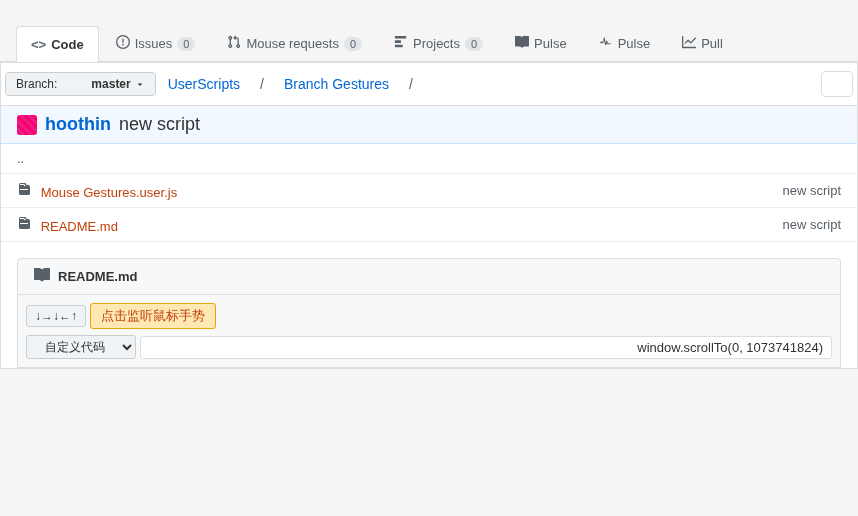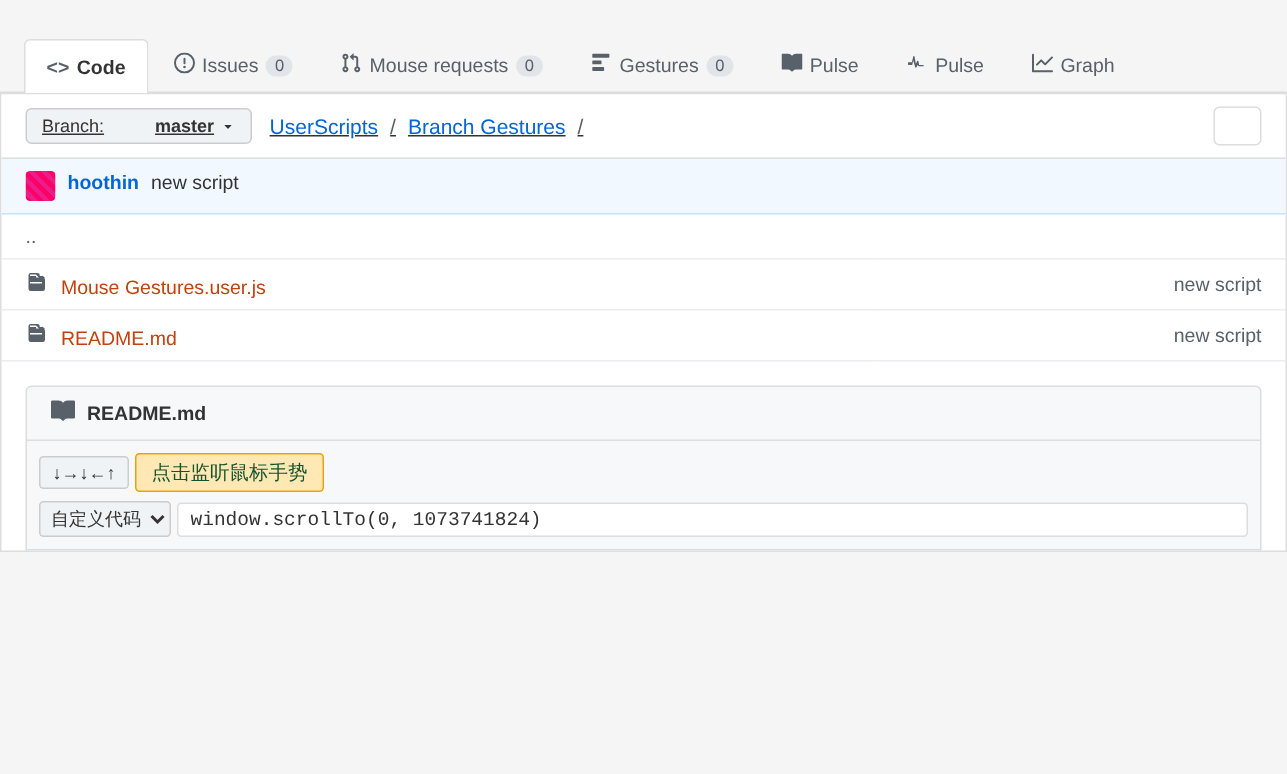--- a/index.html
+++ b/index.html
@@ -61,25 +61,24 @@
     .content-area {
       background: #fff;
       border: 1px solid #ddd;
       margin: 0;
     }
 
     
     .breadcrumb-bar {
       display: flex;
       align-items: center;
-      padding: 8px 16px;
+      padding: 8px 4px;
       background: #fff;
       border-bottom: 1px solid #ddd;
       gap: 4px;
-      text-decoration: underline;
     }
     .branch-btn {
       display: flex;
       align-items: center;
       gap: 4px;
       background: #eff3f6;
       border: 1px solid #ccc;
       border-radius: 4px;
       padding: 4px 10px;
       font-size: 12px;
@@ -89,38 +88,39 @@
     .branch-btn .branch-label {
       font-weight: 600;
       margin-left: 30px;
     }
     .breadcrumb-path {
       font-size: 14px;
       color: #0366d6;
       margin-left: 8px;
       display: flex;
       align-items: flex-start;
-      gap: 8px;
+      gap: 20px;
     }
     .breadcrumb-path a {
       color: #0366d6;
       text-decoration: none;
     }
     .breadcrumb-sep {
       color: #586069;
     }
 
     
     .commit-bar {
       background: #f1f8ff;
       border-bottom: 1px solid #c8e1ff;
       padding: 8px 16px;
       display: flex;
+      align-items: center;
       gap: 8px;
-      font-size: 13px;
+      font-size: 18px;
     }
     .commit-avatar {
       width: 20px;
       height: 20px;
       border-radius: 3px;
       background: linear-gradient(135deg, #f06 30%, #e91e8c 70%);
       display: flex;
       align-items: center;
       justify-content: center;
       overflow: hidden;
@@ -211,45 +211,46 @@
       border-radius: 3px;
       cursor: pointer;
       color: #333;
     }
     .console-highlighted {
       background: #ffe8b3;
       border: 1px solid #e5a50a;
       border-radius: 3px;
       padding: 3px 10px;
       font-size: 13px;
-      color: #14532d;
+      color: #c2410c;
     }
     .console-input-row {
       display: flex;
       align-items: center;
       gap: 4px;
     }
     .console-select {
-      padding: 3px 3px;
+      padding: 3px 14px;
       font-size: 12px;
       background: #eff3f6;
       border: 1px solid #ccc;
       border-radius: 3px;
       color: #333;
       cursor: pointer;
     }
     .console-text-input {
       flex: 1;
       padding: 3px 8px;
       font-size: 13px;
       border: 1px solid #ddd;
       border-radius: 3px;
       background: #fff;
       color: #333;
-      font-family: Liberation Mono, monospace;
+      font-family: Liberation Sans, sans-serif;
+      text-align: right;
     }
 
     .search-box-right {
       margin-left: auto;
       display: flex;
       align-items: center;
     }
     .search-input-small {
       width: 32px;
       height: 26px;
@@ -287,21 +288,21 @@
     <span>Mouse requests</span>
     <span class="badge">0</span>
   </div>
 
   <div class="nav-tab">
     <span class="tab-icon">
       <svg width="14" height="14" viewBox="0 0 16 16" fill="#586069">
           <path d="M1.5 1h12a.5.5 0 01.5.5v2a.5.5 0 01-.5.5h-12a.5.5 0 01-.5-.5v-2a.5.5 0 01.5-.5zm0 5h6a.5.5 0 01.5.5v2a.5.5 0 01-.5.5h-6a.5.5 0 01-.5-.5v-2a.5.5 0 01.5-.5zm0 5h8a.5.5 0 01.5.5v2a.5.5 0 01-.5.5h-8a.5.5 0 01-.5-.5v-2a.5.5 0 01.5-.5z"></path>
         </svg>
     </span>
-    <span>Gestures</span>
+    <span>Projects</span>
     <span class="badge">0</span>
   </div>
 
   <div class="nav-tab">
     <span class="tab-icon">
       <svg width="14" height="14" viewBox="0 0 16 16" fill="#586069">
           <path d="M0 1.75A.75.75 0 01.75 1h4.253c1.227 0 2.317.59 3 1.501A3.744 3.744 0 0111.006 1h4.245a.75.75 0 01.75.75v10.5a.75.75 0 01-.75.75h-4.507a2.25 2.25 0 00-1.591.659l-.622.621a.75.75 0 01-1.06 0l-.622-.621A2.25 2.25 0 005.258 13H.75a.75.75 0 01-.75-.75z"></path>
         </svg>
     </span>
     <span>Pulse</span>
@@ -315,21 +316,21 @@
     </span>
     <span>Pulse</span>
   </div>
 
   <div class="nav-tab">
     <span class="tab-icon">
       <svg width="14" height="14" viewBox="0 0 16 16" fill="#586069">
           <path d="M1.5 1.75a.75.75 0 00-1.5 0v12.5c0 .414.336.75.75.75h14.5a.75.75 0 000-1.5H1.5V1.75zm14.28 2.53a.75.75 0 00-1.06-1.06L10 7.94 7.53 5.47a.75.75 0 00-1.06 0L3.22 8.72a.75.75 0 001.06 1.06L7 7.06l2.47 2.47a.75.75 0 001.06 0l5.25-5.25z"></path>
         </svg>
     </span>
-    <span>Graph</span>
+    <span>Pull</span>
   </div>
 </div>
 
 <div class="content-area">
 
   <div class="breadcrumb-bar">
     <button class="branch-btn">
       <span>Branch:</span>
       <span class="branch-label">master</span>
       <svg width="10" height="10" viewBox="0 0 16 16" fill="#333">

